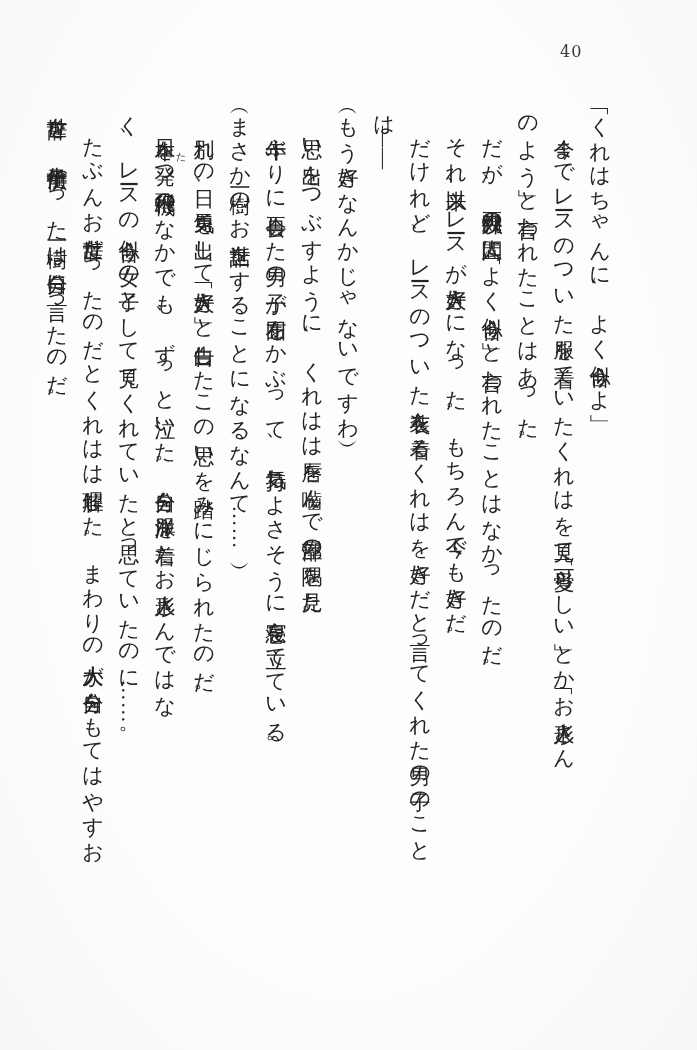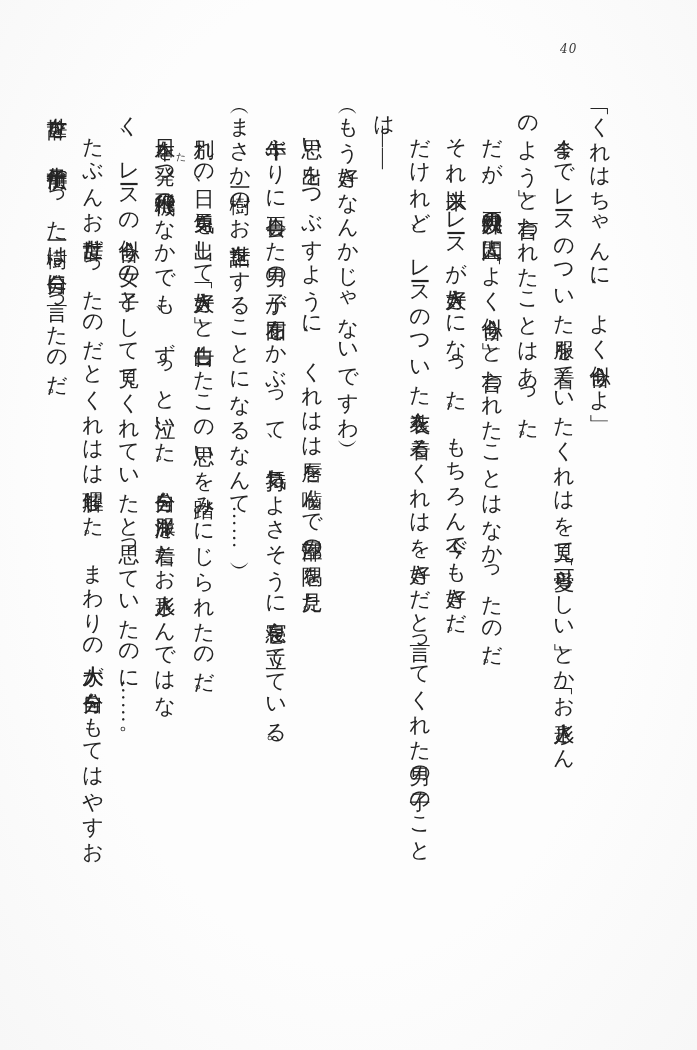--- a/index.html
+++ b/index.html
@@ -17,22 +17,21 @@
   }
   .page {
     position: absolute;
     inset: 0;
     background: radial-gradient(ellipse at 50% 45%, #fdfdfd 60%, #f7f7f7 100%);
   }
   .page-number {
     position: absolute;
     top: 42px;
     left: 560px;
-    font-size: 12px;
-    font-style: italic;
+    font-size: 16px;
     font-family: "DejaVu Serif", serif;
     color: #3a3a3a;
     letter-spacing: 1px;
   }
   .text-area {
     position: absolute;
     top: 101px;
     right: 79px;
     height: 862px;
     writing-mode: vertical-rl;

